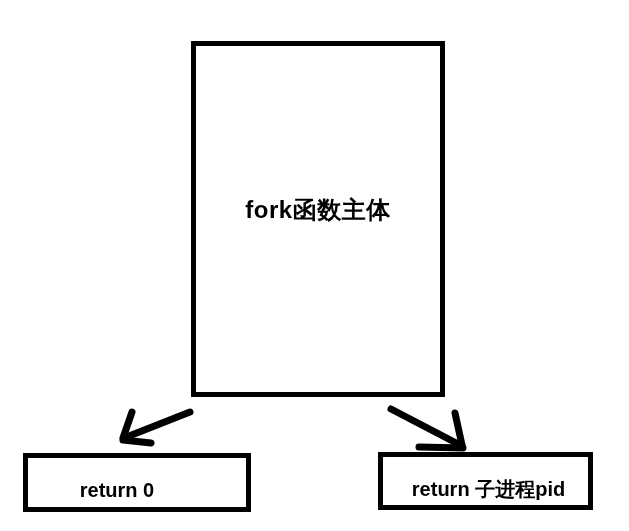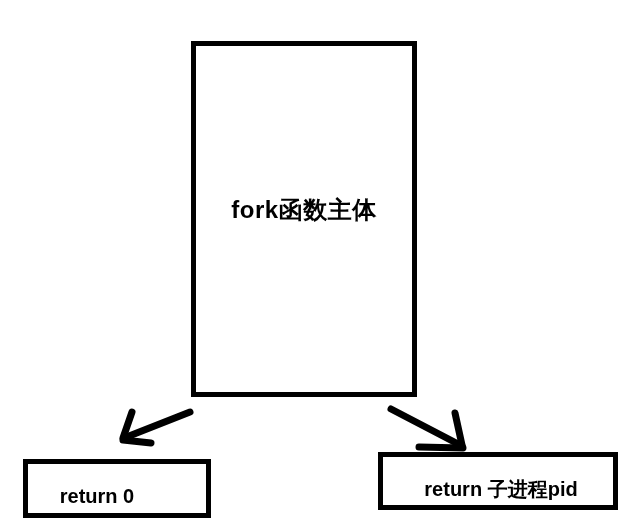--- a/index.html
+++ b/index.html
@@ -16,21 +16,21 @@
     position: relative;
     width: 629px;
     height: 531px;
     background: var(--background);
     overflow: hidden;
   }
   .main-box {
     position: absolute;
     left: 191px;
     top: 41px;
-    width: 226px;
+    width: 254px;
     height: 356px;
     border: 5px solid var(--stroke);
     background: var(--background);
     display: flex;
     align-items: center;
     justify-content: center;
     padding-bottom: 19px;
   }
   .main-box .label {
     font-size: 24px;
@@ -61,31 +61,30 @@
   }
   .small-box .label {
     font-size: 20px;
     font-weight: bold;
     color: #000;
     white-space: nowrap;
   }
   .box-return-zero {
     left: 23px;
     top: 453px;
-    width: 188px;
+    width: 228px;
     height: 59px;
     justify-content: center;
     padding-top: 16px;
     padding-right: 40px;
-    margin-top: 6px;
   }
   .box-return-pid {
     left: 378px;
     top: 452px;
-    width: 240px;
+    width: 215px;
     height: 58px;
     justify-content: center;
     padding-top: 16px;
     padding-left: 6px;
   }
   .watermark {
     position: absolute;
     right: 7px;
     top: 503px;
     font-size: 14px;

